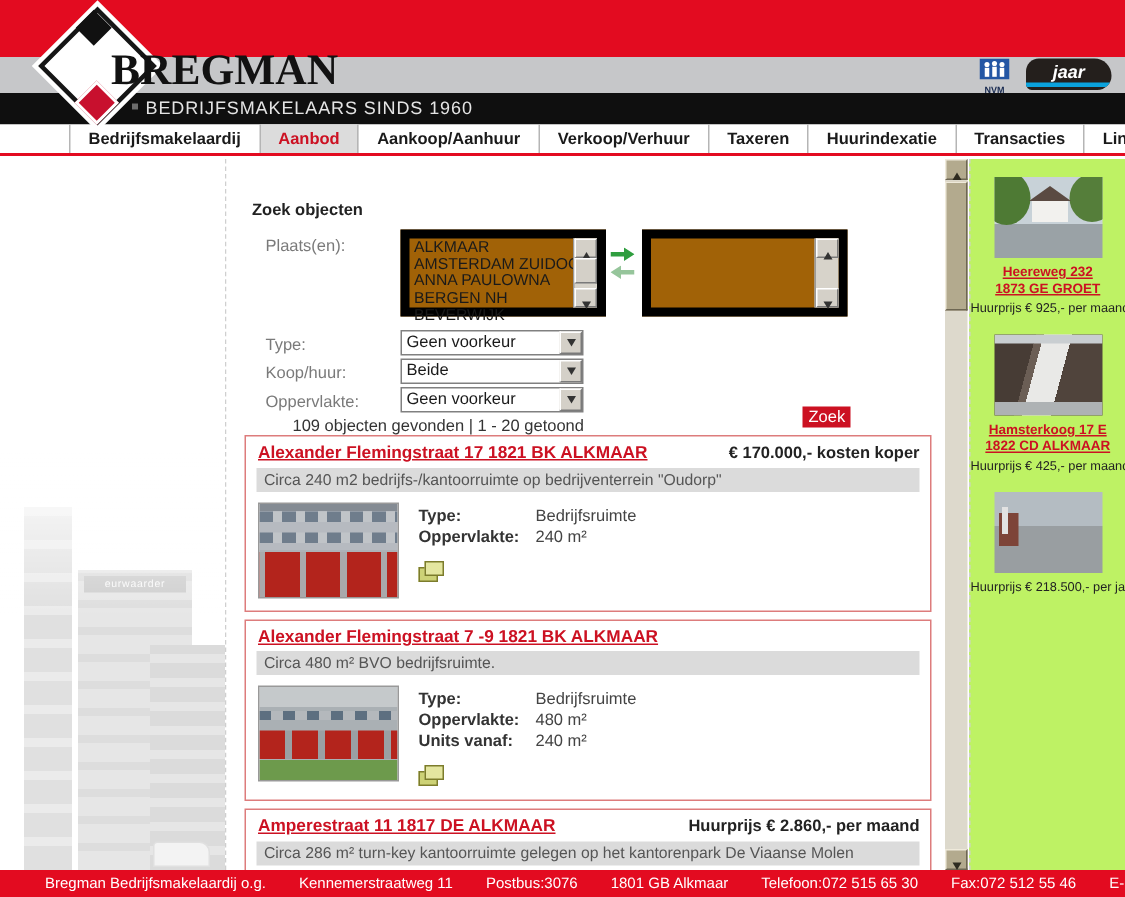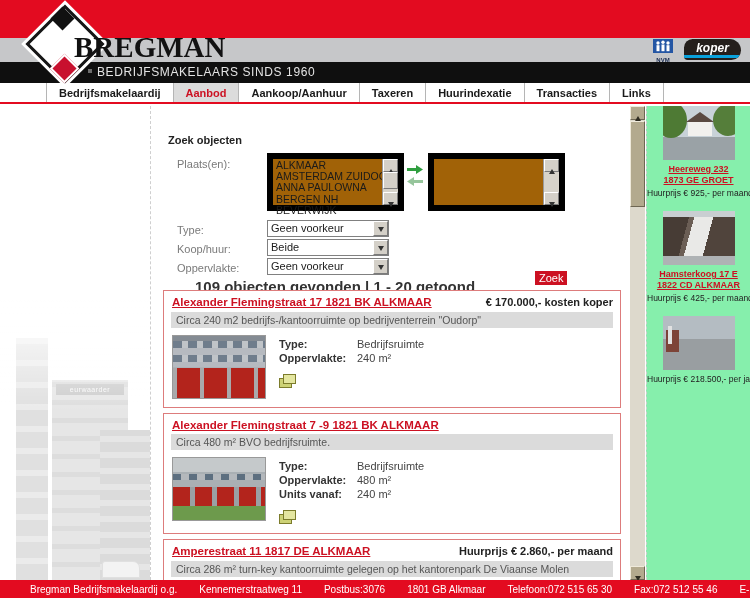--- a/index.html
+++ b/index.html
@@ -38,22 +38,22 @@
            border-right:1px solid #b5b5b5;cursor:pointer;white-space:nowrap;}
   .nav-tab:first-child{border-left:1px solid #b5b5b5;}
   .nav-tab.active{background:#dcdcdc;color:#cc1122;}
 
   
   .main{position:absolute;top:106px;bottom:18px;left:0;right:0;}
   .left-panel{position:absolute;left:0;top:0;bottom:0;width:150px;background:#fff;
               border-right:1px dashed #cfcfcf;overflow:hidden;}
   .content{position:absolute;left:151px;top:0;bottom:0;width:479px;background:#fff;overflow:hidden;}
   .vscroll{position:absolute;left:630px;top:0;bottom:0;width:15px;background:#ddd9cc;}
-  .right-panel{position:absolute;left:646px;right:0;top:0;bottom:0;background:#86efac;
-               border-left:1px dashed #cfcfcf;box-sizing:border-box;overflow:hidden;}
+  .right-panel{position:absolute;left:646px;right:0;top:0;bottom:0;background:#bef264;
+               border-left:1px dashed #cfcfcf;padding-top:12px;box-sizing:border-box;overflow:hidden;}
 
   
   .bphoto{position:absolute;bottom:0;left:0;width:150px;height:280px;opacity:0.5;}
   .tower-a{position:absolute;bottom:0;left:16px;width:32px;height:242px;
            background:repeating-linear-gradient(0deg,#c2c2c2 0 16px,#d8d8d8 16px 22px);}
   .tower-b{position:absolute;bottom:0;left:52px;width:76px;height:200px;
            background:repeating-linear-gradient(0deg,#cfcfcf 0 13px,#bdbdbd 13px 18px);}
   .tower-c{position:absolute;bottom:0;left:100px;width:50px;height:150px;
            background:repeating-linear-gradient(0deg,#b9b9b9 0 10px,#cecece 10px 16px);}
   .bsign{position:absolute;top:84px;left:56px;width:68px;height:11px;background:#9b9b9b;
@@ -92,21 +92,21 @@
   .select{position:absolute;width:122px;height:17px;background:#fff;border:1px solid #808080;
           box-sizing:border-box;font-size:11px;color:#1a1a1a;}
   .sel-type{left:116px;top:114px;} .sel-koophuur{left:116px;top:133px;} .sel-opp{left:116px;top:152px;}
   .sel-text{position:absolute;left:3px;top:1px;white-space:nowrap;}
   .sel-btn{position:absolute;right:0;top:0;bottom:0;width:15px;background:#d4d0c8;
            border:1px solid;border-color:#fff #7a7a7a #7a7a7a #fff;box-sizing:border-box;text-align:center;}
   .zoek-btn{position:absolute;left:384px;top:141px;background:#cc1122;color:#fff;font-weight:normal;
             font-size:11px;padding:1px 4px;cursor:pointer;margin-top:24px;}
 
   
-  .results-line{position:absolute;left:44px;top:172px;font-size:15px;font-weight:bold;color:#333;}
+  .results-line{position:absolute;left:44px;top:172px;font-size:11px;font-weight:normal;color:#333;}
   .cards{position:absolute;left:12px;top:184px;width:458px;}
   .card{border:1px solid #dd7c7c;background:#fff;margin-bottom:5px;box-sizing:border-box;}
   .card-head{display:flex;justify-content:space-between;align-items:flex-start;padding:5px 7px 2px 8px;}
   .card-title{color:#cc1122;font-weight:bold;font-size:11.5px;text-decoration:underline;cursor:pointer;white-space:nowrap;}
   .card-price{text-align:right;font-weight:bold;font-size:11px;color:#222;line-height:13px;white-space:nowrap;}
   .card-desc{margin:1px 7px 3px;background:#dbdbdb;color:#555;font-size:10.5px;padding:2px 5px;}
   .card-body{display:flex;padding:4px 8px 8px;}
   .photo{width:92px;height:62px;border:1px solid #999;margin-right:13px;position:relative;overflow:hidden;flex:none;cursor:pointer;}
   .details{font-size:11px;padding-top:2px;}
   .drow{display:flex;line-height:14px;}
@@ -185,29 +185,30 @@
             <circle cx="10" cy="3.3" r="1.7"></circle>
             <circle cx="15" cy="4" r="1.7"></circle>
           <rect x="3.5" y="6.2" width="3" height="6"></rect>
             <rect x="8.5" y="5.5" width="3" height="6.7"></rect>
             <rect x="13.5" y="6.2" width="3" height="6"></rect>
         </g>
       </svg>
       <div class="nvm-label">NVM</div>
     </div>
     <div class="funda">
-      <span>koper</span>
+      <span>jaar</span>
       <div class="funda-blue"></div>
     </div>
   </div>
 
   <div class="nav">
     <div class="nav-tab">Bedrijfsmakelaardij</div>
     <div class="nav-tab active">Aanbod</div>
     <div class="nav-tab">Aankoop/Aanhuur</div>
+    <div class="nav-tab">Verkoop/Verhuur</div>
     <div class="nav-tab">Taxeren</div>
     <div class="nav-tab">Huurindexatie</div>
     <div class="nav-tab">Transacties</div>
     <div class="nav-tab">Links</div>
 
   </div>
 
   <div class="main">
 
     <div class="left-panel">

